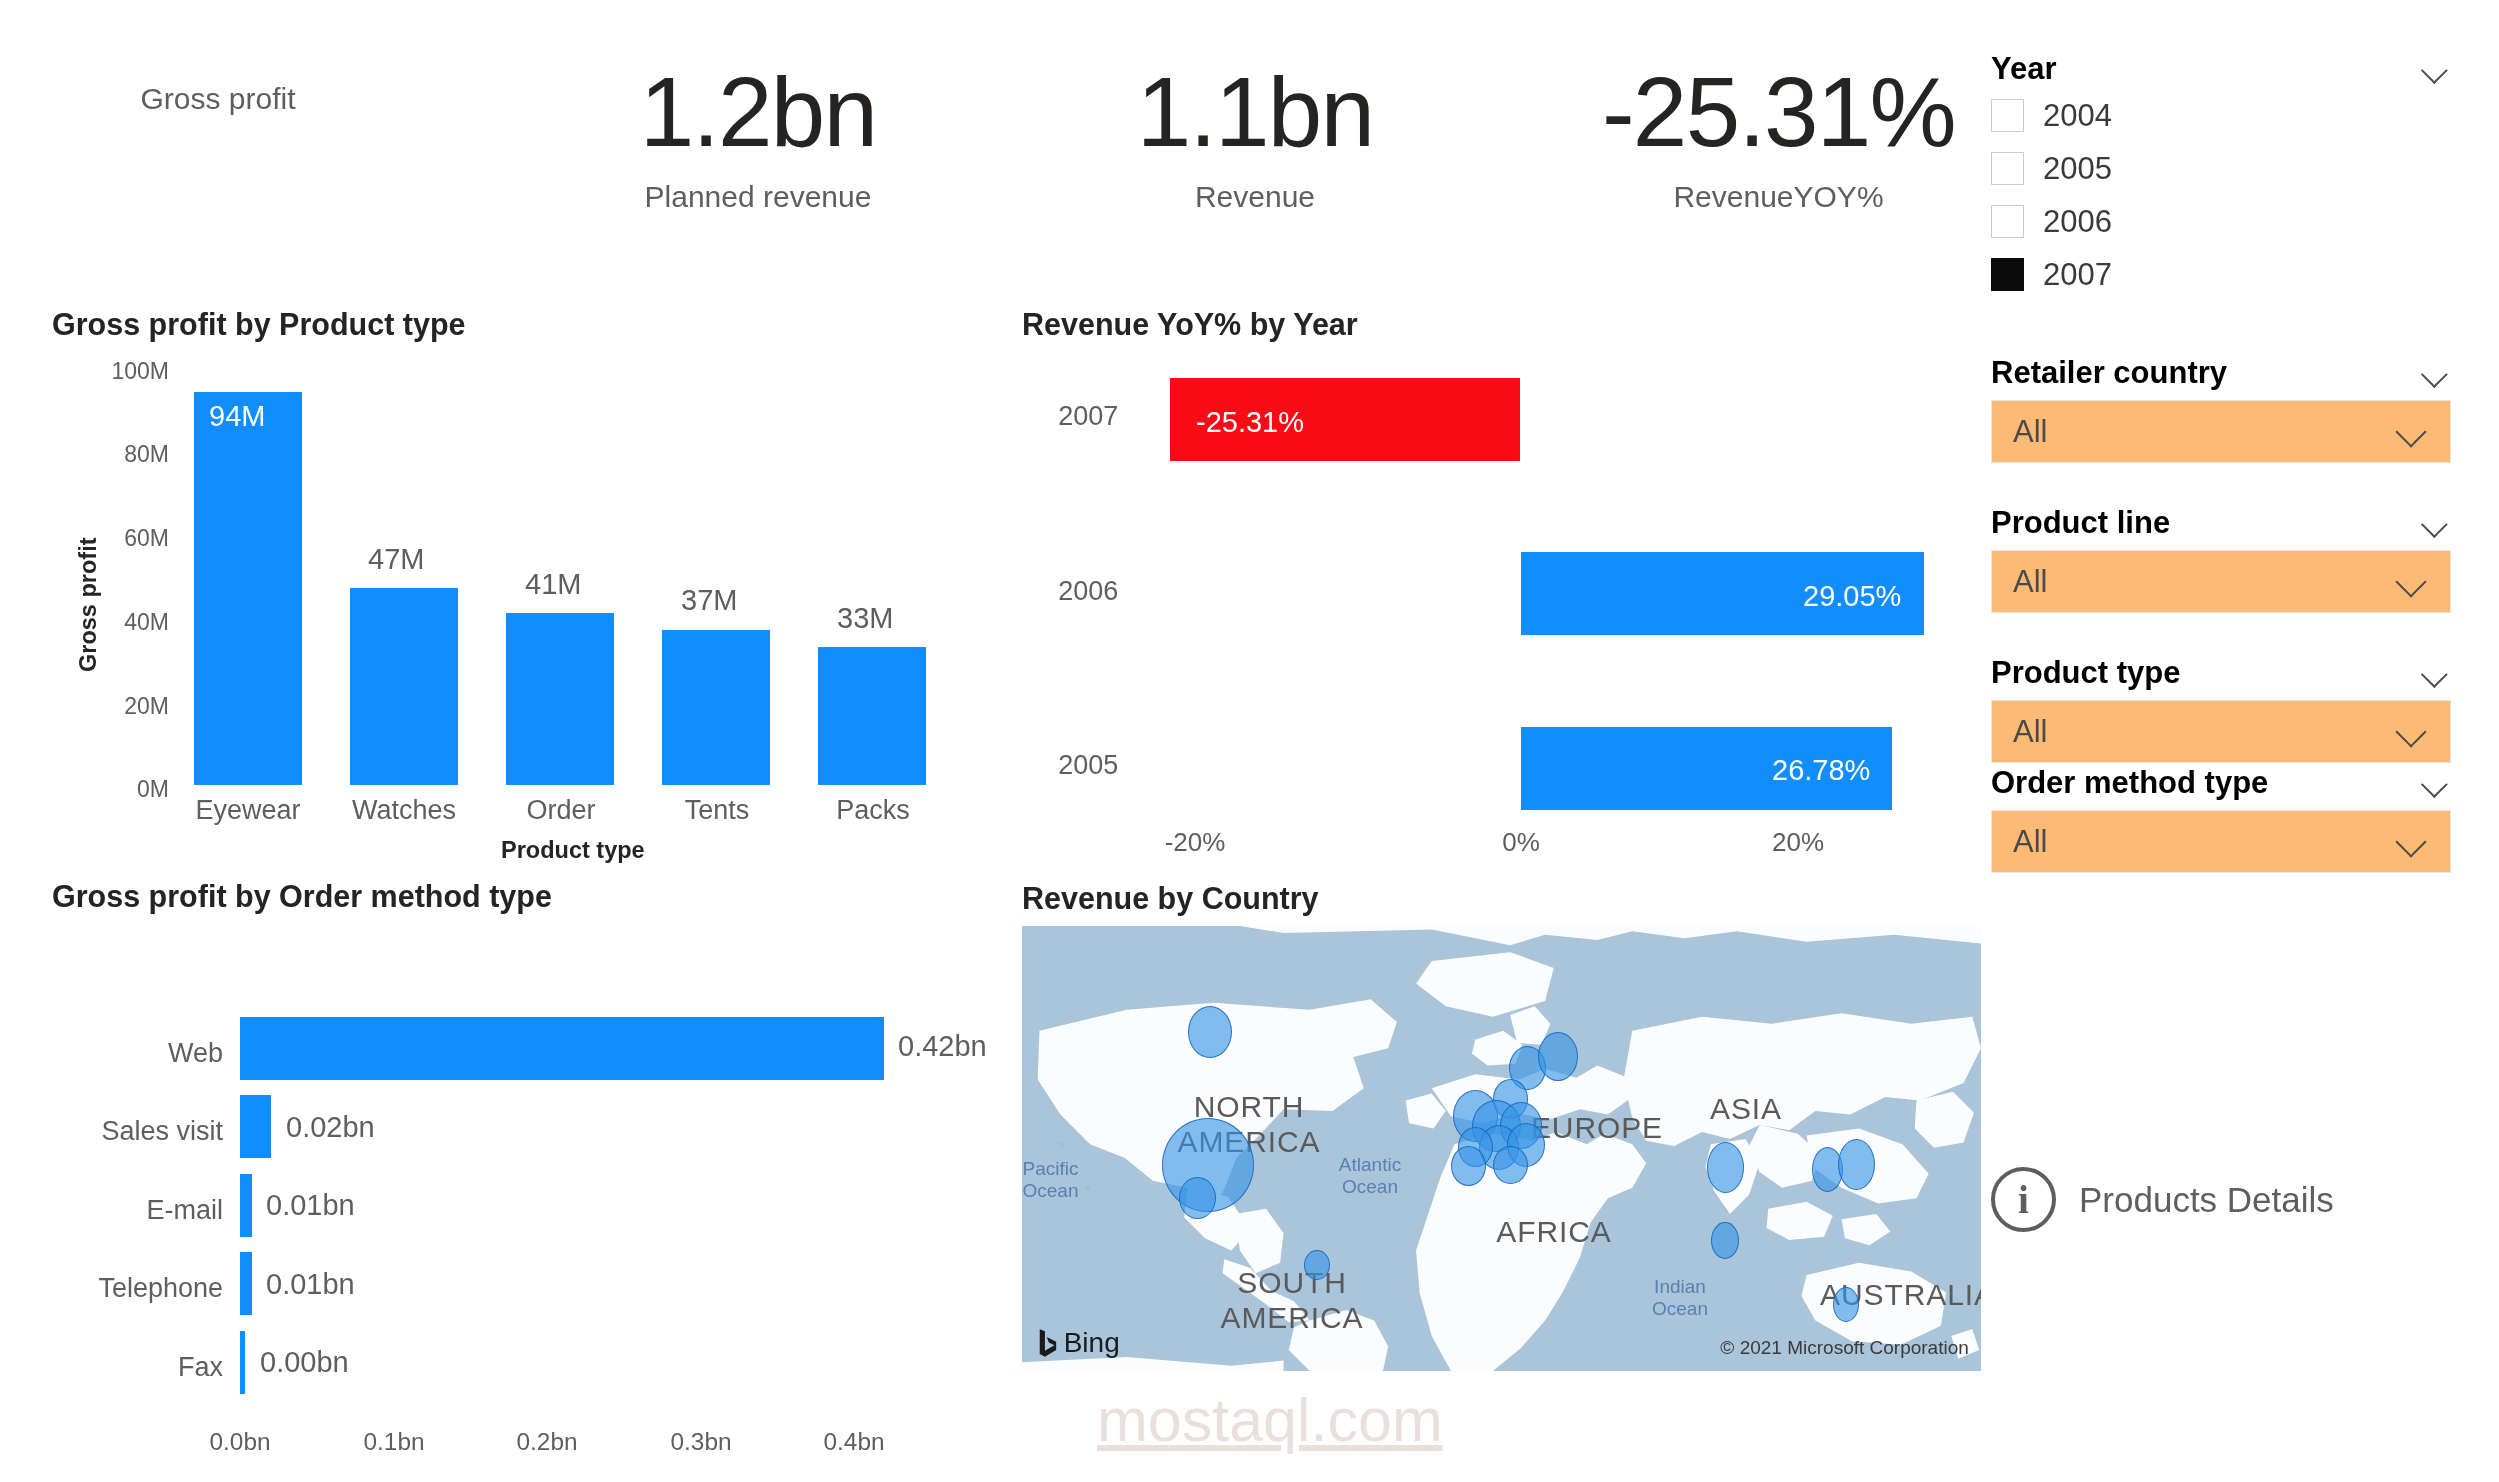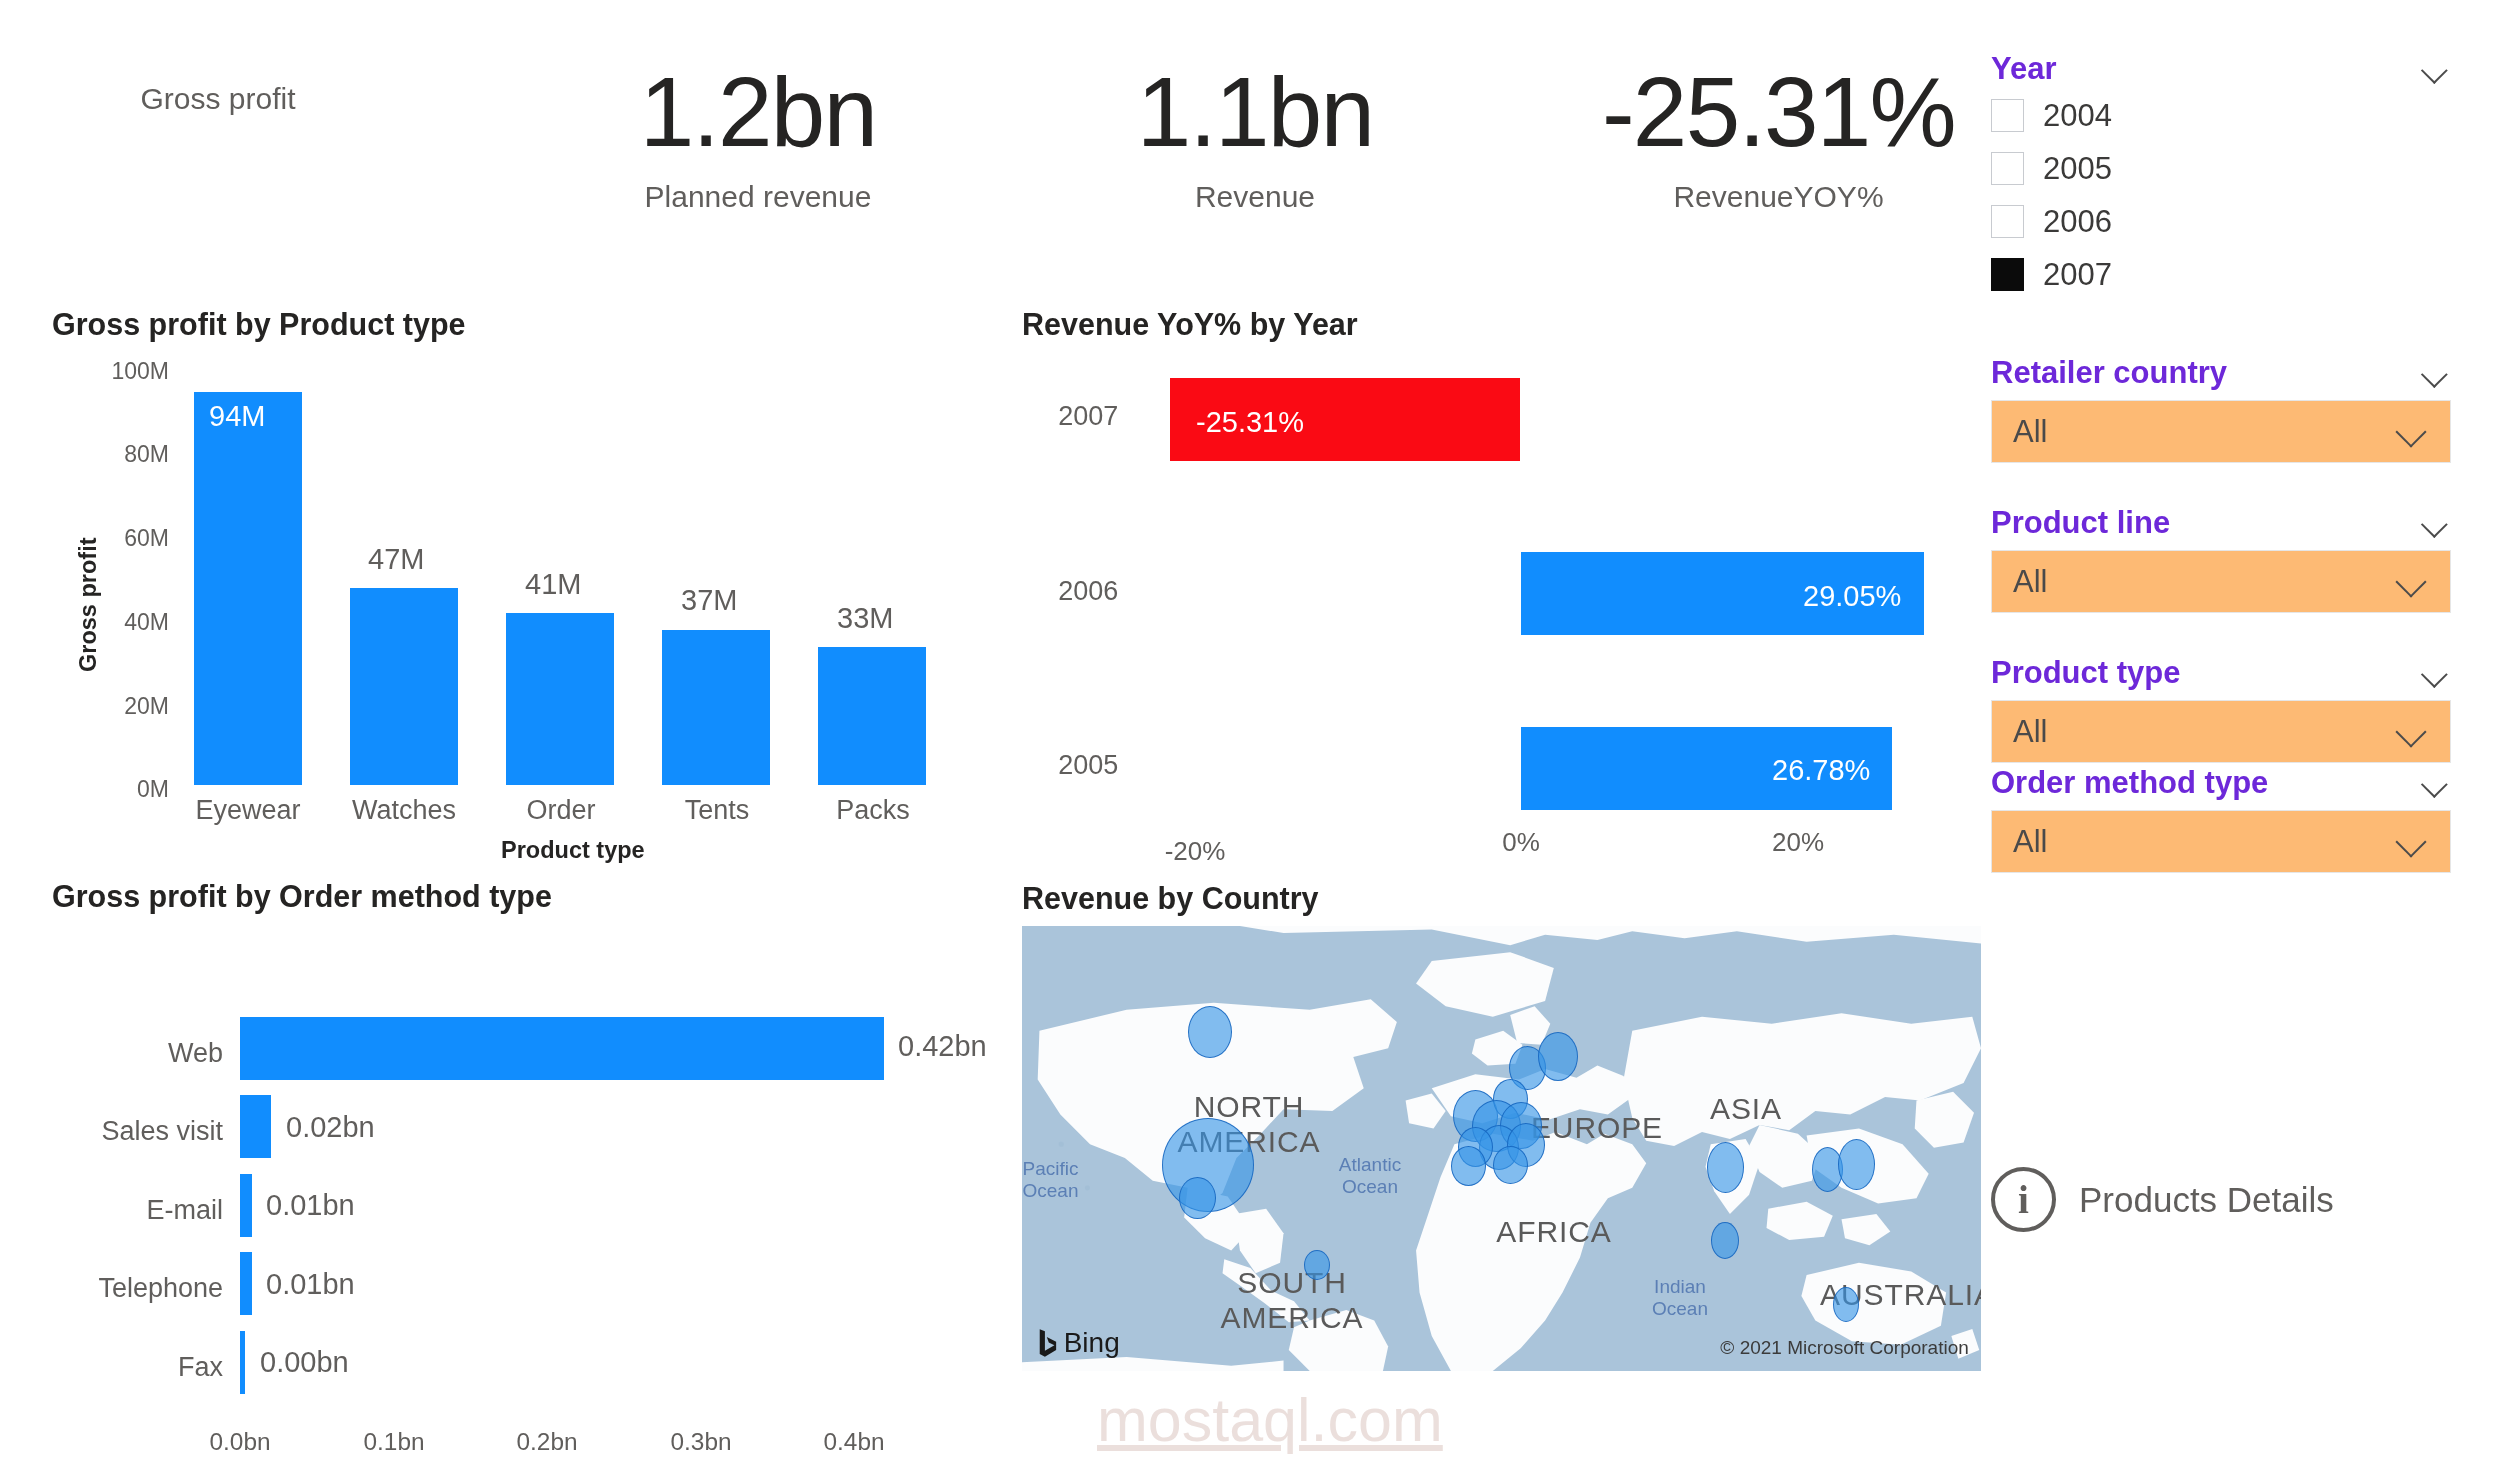--- a/index.html
+++ b/index.html
@@ -92,21 +92,21 @@
     font-size: 65px; white-space: nowrap;
   }
 
   
   .rail { position: absolute; left: 1991px; top: 49px; width: 460px; }
   .slicer { position: relative; margin-bottom: 0; }
   .slicer-head {
     display: flex; align-items: center; justify-content: space-between;
     height: 40px;
   }
-  .slicer-title { font-size: 31px; font-weight: 700; color: #6d28d9; }
+  .slicer-title { font-size: 31px; font-weight: 700; color: #000000; }
   .chev { width: 30px; height: 17.4px; position: relative; }
   .chev::before {
     content: ""; position: absolute; left: 3.5px; top: 0.9px;
     width: 16.6px; height: 16.6px; border-right: 2.6px solid #4b4b4b; border-bottom: 2.6px solid #4b4b4b;
     transform: rotate(45deg);
   }
   .checkrow { display: flex; align-items: center; height: 53px; }
   .checkbox {
     width: 33px; height: 33px; border: 1.7px solid #c8cbd0; background: #fff;
     margin-right: 19px; flex: 0 0 auto;
@@ -232,21 +232,21 @@
     <div class="ycat" style="left:-8.7px; top:401px;">2005</div>
 
     <div class="bar neg" style="left:148px; top:29px;  width:350px; height:83px;"></div>
     <div class="bar" style="left:499px; top:203px; width:403px; height:83px;"></div>
     <div class="bar" style="left:499px; top:378px; width:371px; height:83px;"></div>
 
     <div class="bar-label-in" style="left:174px; top:57px;">-25.31%</div>
     <div class="bar-label-in" style="left:781px; top:231px;">29.05%</div>
     <div class="bar-label-in" style="left:750px; top:405px;">26.78%</div>
 
-    <div class="ytick" style="left:103px; top:478px;margin-top:9px;">-20%</div>
+    <div class="ytick" style="left:103px; top:478px;">-20%</div>
     <div class="ytick" style="left:429px; top:478px;">0%</div>
     <div class="ytick" style="left:706px; top:478px;">20%</div>
   </div>
 
   <div class="vis-title" style="left:1022px; top:881px;">Revenue by Country</div>
 
   <div class="map-frame">
     <svg class="map-svg" viewBox="0 0 1100 510" preserveAspectRatio="none">
       <rect x="0" y="0" width="1100" height="510" fill="#aac4da"></rect>
       <g fill="#fbfcfd">

